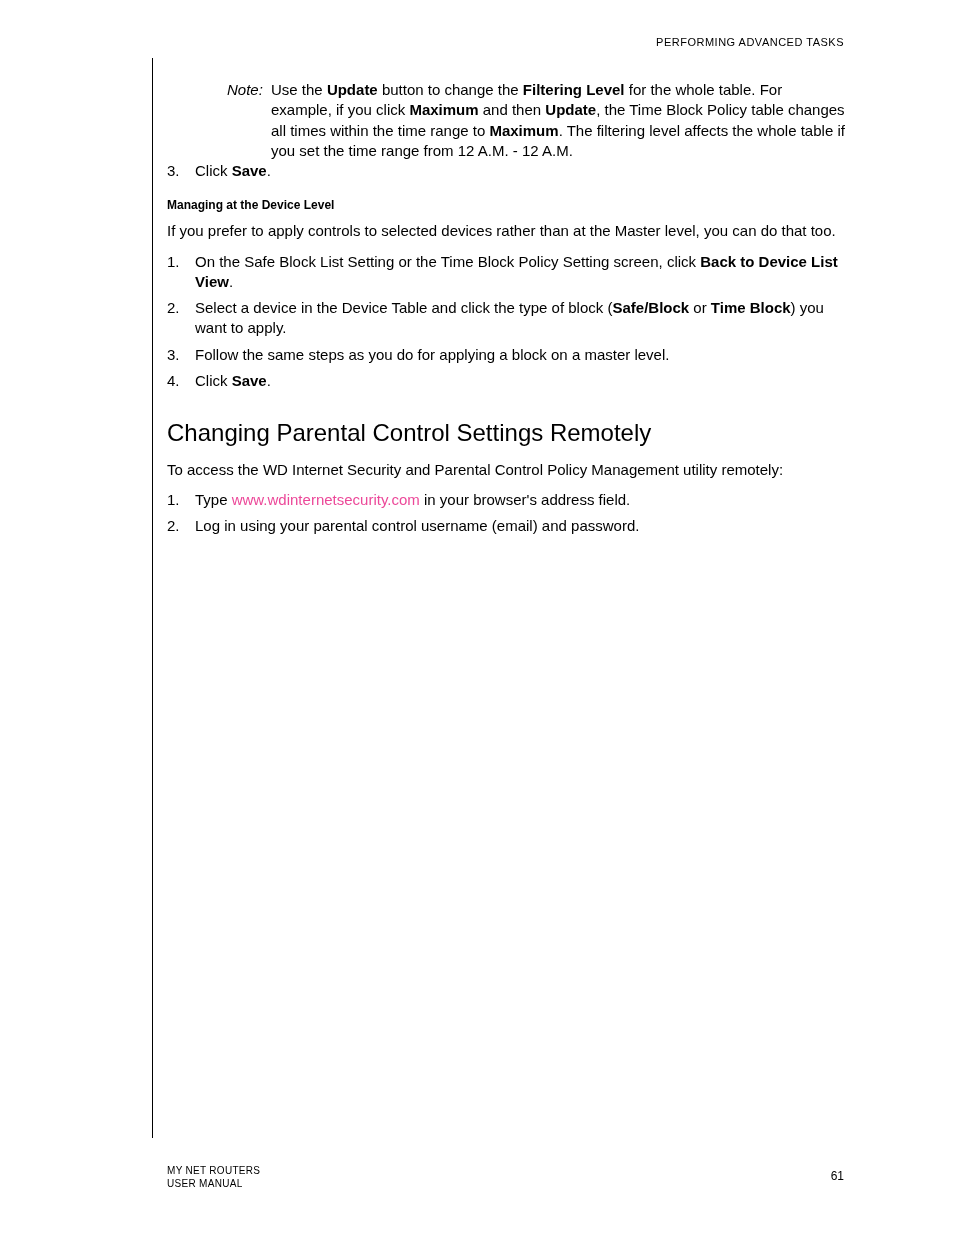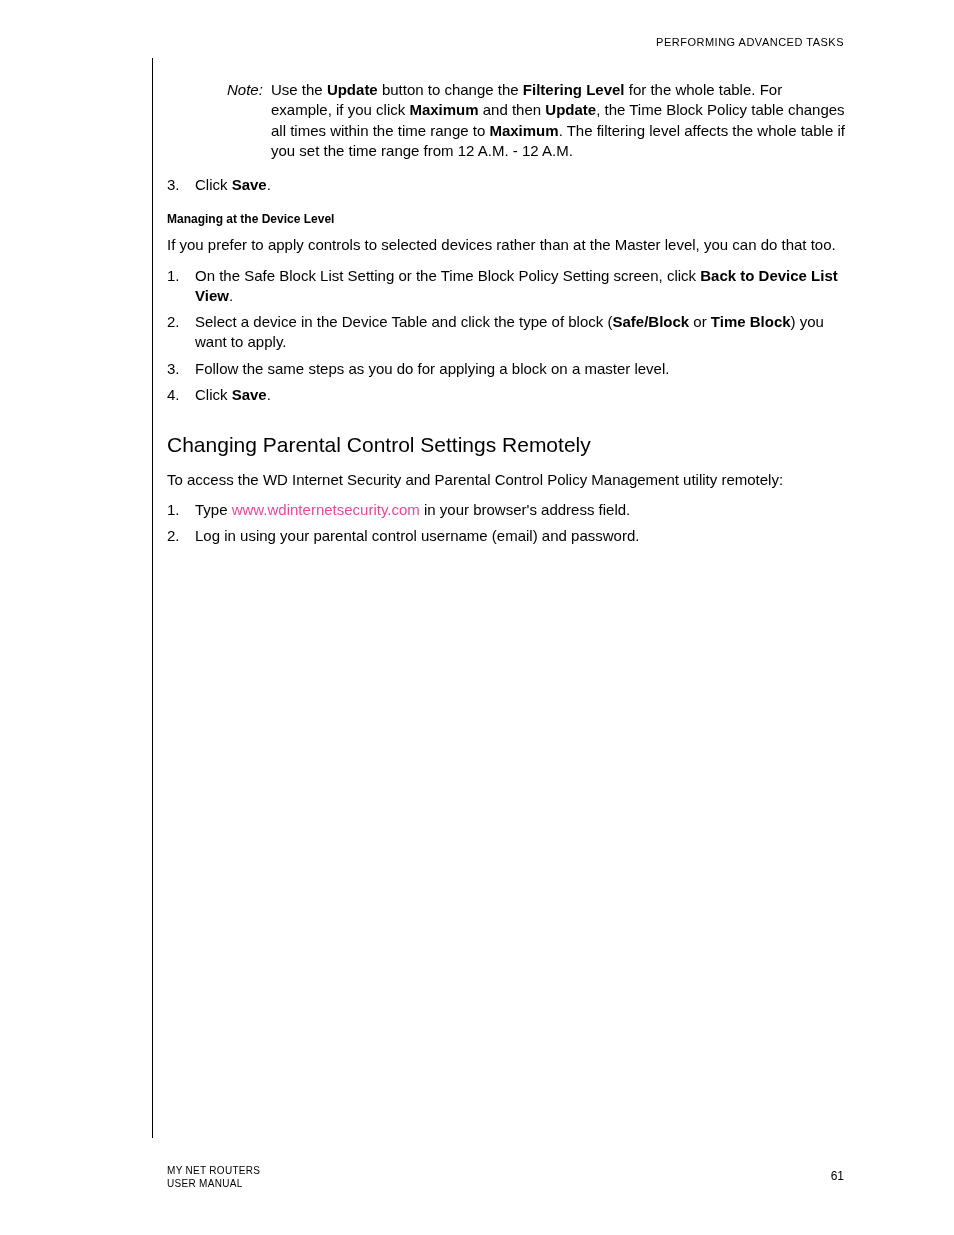--- a/index.html
+++ b/index.html
@@ -1,30 +1,30 @@
 <!DOCTYPE html>
 <html><head>
 <meta charset="utf-8">
 <style>
   * { box-sizing: border-box; margin: 0; padding: 0; }
   html, body { width: 954px; height: 1235px; background: #fff; font-family: Arial, Helvetica, sans-serif; color: #000; }
   .page { position: relative; width: 954px; height: 1235px; border-radius: 15px; }
   .header { position: absolute; top: 36px; right: 110px; font-size: 11px; letter-spacing: 0.5px; }
   .vline { position: absolute; left: 152px; top: 58px; width: 0; border-left: 1px solid #000; height: 1080px; }
   .content { position: absolute; left: 167px; top: 80px; width: 680px; font-size: 15px; line-height: 1.35; }
-  .note-row { display: flex; margin-bottom: 14px; margin-left: 60px; }
+  .note-row { display: flex; margin-left: 60px; }
   .note-label { font-style: italic; width: 44px; flex: 0 0 44px; }
   .note-body { flex: 1; }
   .ol { list-style: none; margin: 0 0 16px 0; }
   .ol > li { display: flex; margin-bottom: 6px; }
   .ol .num { width: 28px; flex: 0 0 28px; text-align: left; }
   .ol .txt { flex: 1; }
   .h3 { font-weight: bold; font-size: 12px; margin: 16px 0 8px 0; }
   .para { margin-bottom: 10px; }
-  .h2 { font-size: 21px; font-weight: normal; margin: 26px 0 10px 0; }
+  .h2 { font-size: 24px; font-weight: normal; margin: 26px 0 10px 0; }
   .link { color: #ec4899; }
   .footer-left { position: absolute; left: 167px; bottom: 45px; font-size: 10px; letter-spacing: 0.3px; line-height: 1.3; }
   .footer-right { position: absolute; right: 110px; bottom: 52px; font-size: 12px; }
   b { font-weight: bold; }
 </style>
 </head>
 <body>
 <div class="page">
 
 <div class="header">PERFORMING ADVANCED TASKS</div>

